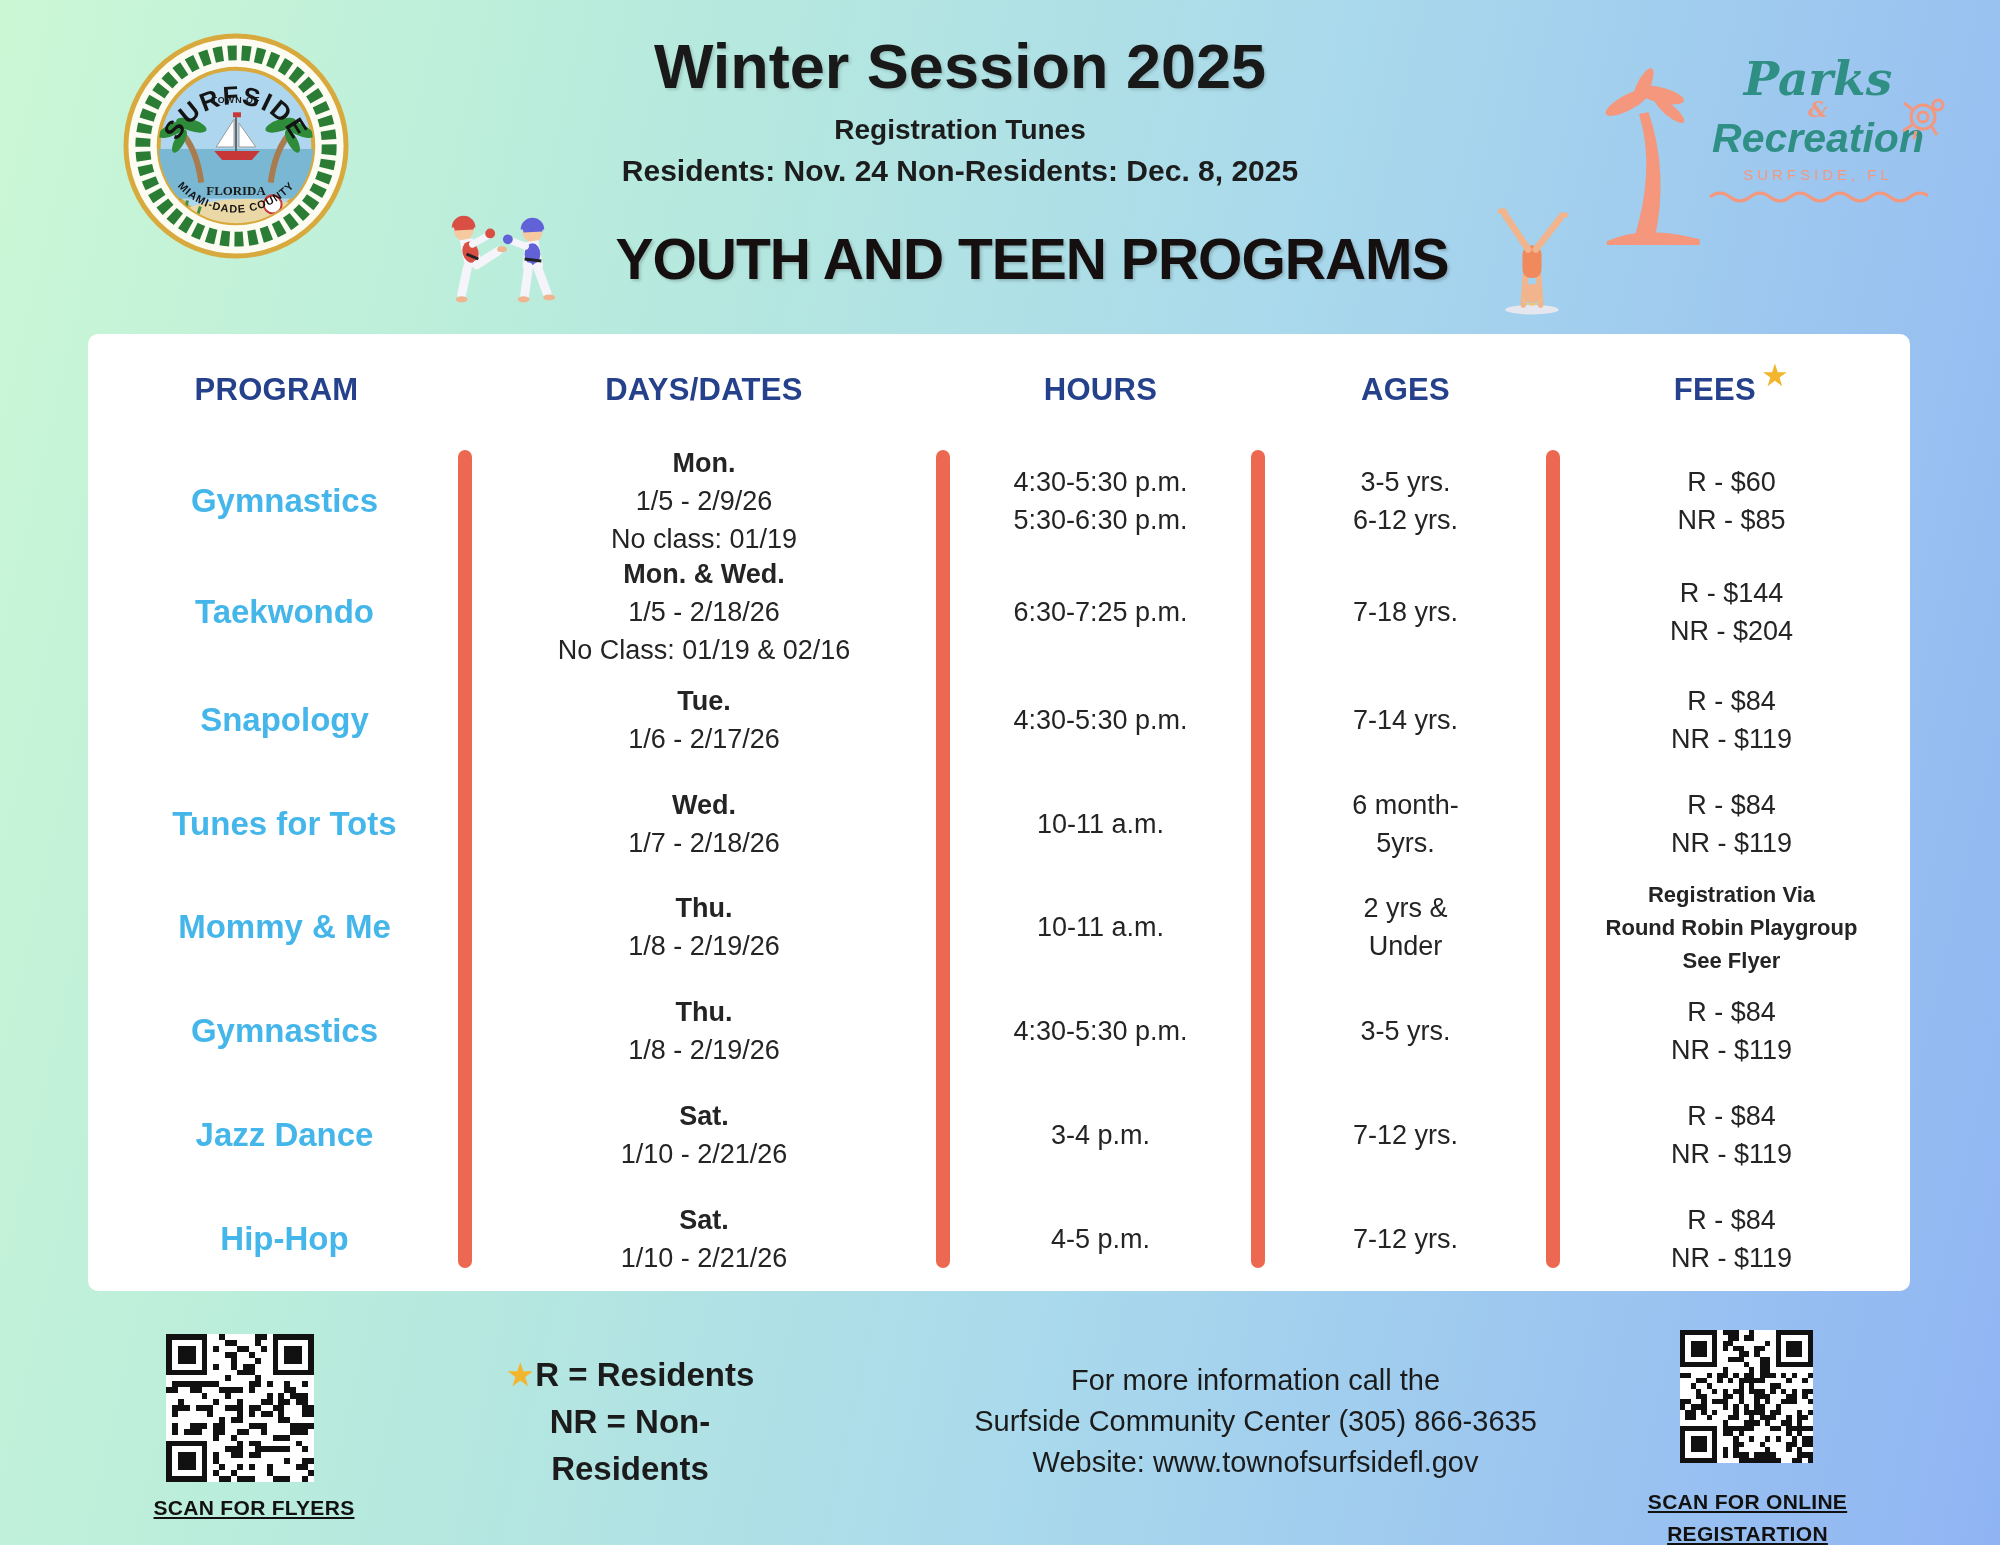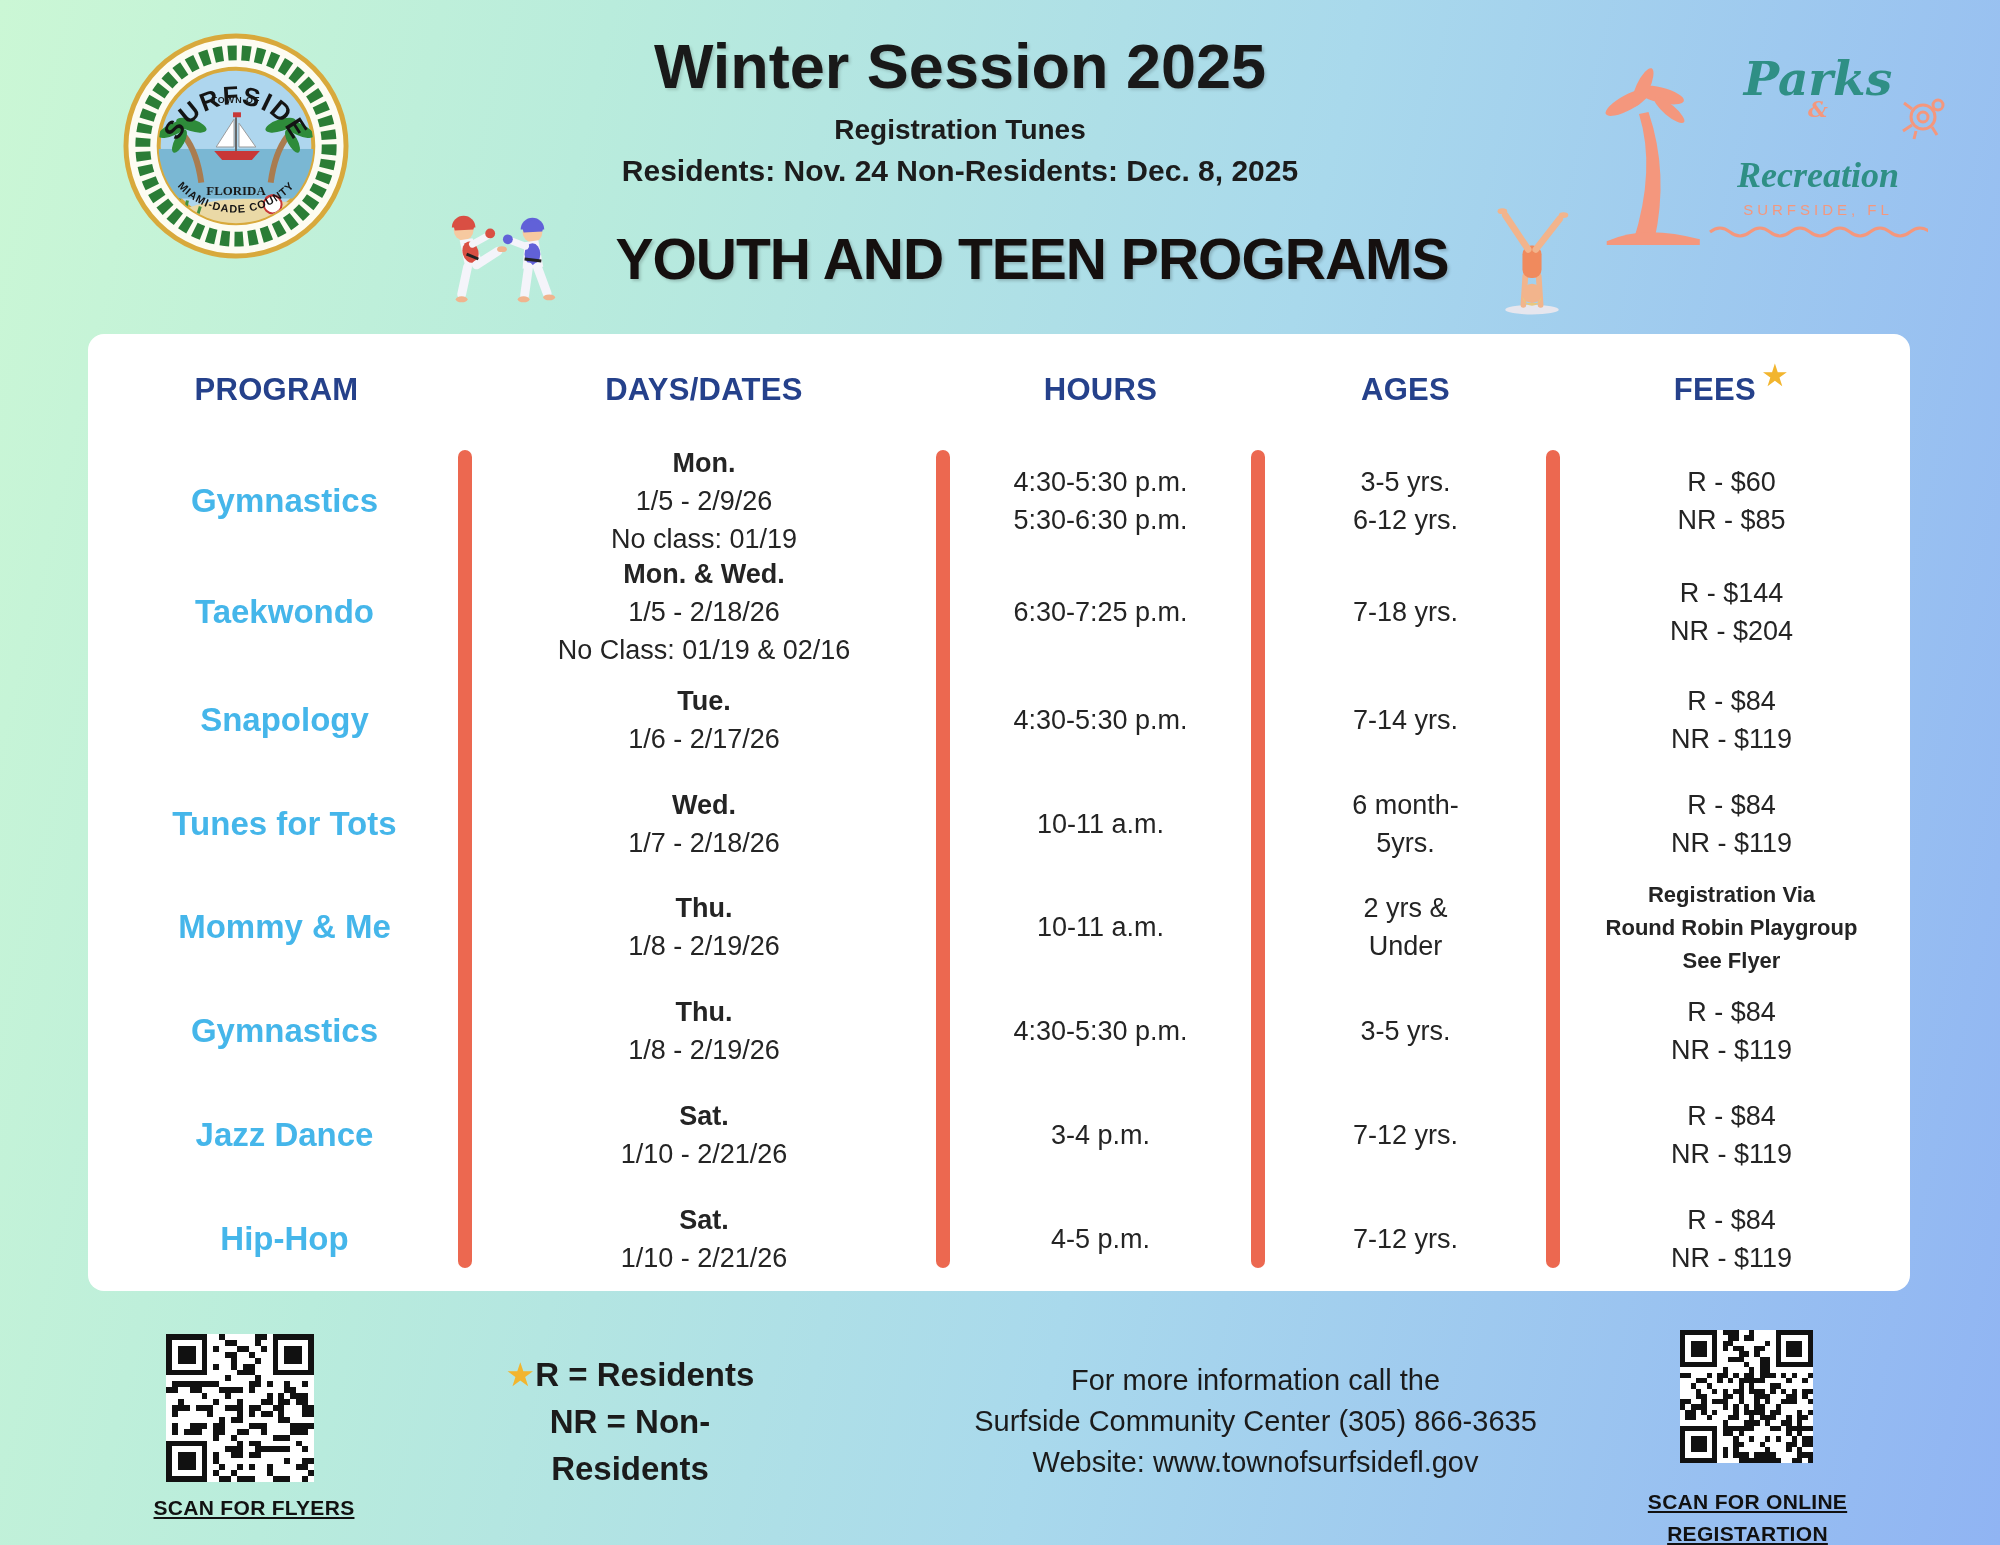--- a/index.html
+++ b/index.html
@@ -12,29 +12,29 @@
   .seal{position:absolute;left:122px;top:32px;width:228px;height:228px;}
   .head-center{position:absolute;left:370px;top:30px;width:1180px;text-align:center;}
   .title{font-size:63px;font-weight:700;color:#191919;letter-spacing:0;text-shadow:2px 2px 3px rgba(0,0,0,.15);}
   .subtitle{font-size:28px;font-weight:600;margin-top:12px;color:#1c1c1c;}
   .regline{font-size:30px;font-weight:600;margin-top:8px;color:#1c1c1c;}
   .parks{position:absolute;left:1598px;top:55px;width:350px;height:190px;}
   .parks-palm{position:absolute;left:0;top:0;width:120px;height:190px;}
   .parks-text{position:absolute;left:90px;top:0;width:260px;text-align:center;color:#2f8f85;}
   .parks-w1{font-family:"DejaVu Serif","Liberation Serif",serif;font-style:italic;font-weight:700;font-size:47px;line-height:1;}
   .parks-amp{font-family:"DejaVu Serif","Liberation Serif",serif;font-style:italic;color:#f4977d;font-size:22px;font-weight:700;line-height:.7;}
-  .parks-w2{font-family:Liberation Serif, serif;font-style:italic;font-weight:700;font-size:36px;line-height:1.05;margin-top:40px;}
+  .parks-w2{font-family:Liberation Sans, sans-serif;font-style:italic;font-weight:700;font-size:41px;line-height:1.05;}
   .parks-loc{color:#f4977d;font-size:15px;font-weight:400;letter-spacing:4px;margin-top:6px;}
   .parks-wave{display:block;margin:4px auto 0;}
   .parks-turtle{position:absolute;right:-6px;top:34px;}
   .section-row{position:absolute;left:0;top:200px;width:2000px;display:flex;justify-content:center;align-items:center;gap:40px;}
   .section-title{font-size:57px;font-weight:800;letter-spacing:-1px;color:#15100f;text-shadow:2px 2px 3px rgba(0,0,0,.18);}
   
   .panel{
-    position:absolute;left:88px;top:334px;width:1822px;height:957px;background:#fff;border-radius:16px;
+    position:absolute;left:88px;top:334px;width:1822px;height:957px;background:#fff;border-radius:10px;
     display:grid;grid-template-columns:377px 478px 315px 295px 357px;grid-template-rows:112px repeat(8,1fr);
   }
   .hcell{display:flex;align-items:center;justify-content:center;font-size:31px;font-weight:800;color:#25418b;letter-spacing:.3px;}
   .star{color:#f2b52e;font-size:31px;position:relative;top:-15px;margin-left:5px;font-weight:400;}
   .cell{display:flex;flex-direction:column;align-items:center;justify-content:center;text-align:center;
         font-size:27px;line-height:1.3;color:#242424;font-weight:500;gap:3px;padding:0 8px;}
   .cell span:empty{display:none;}
   .prog{font-size:33px;font-weight:700;color:#45b6ea;padding-left:24px;}
   .day{font-weight:600;text-underline-offset:4px;}
   .fees-note span{font-size:22px;font-weight:600;line-height:1.35;}

